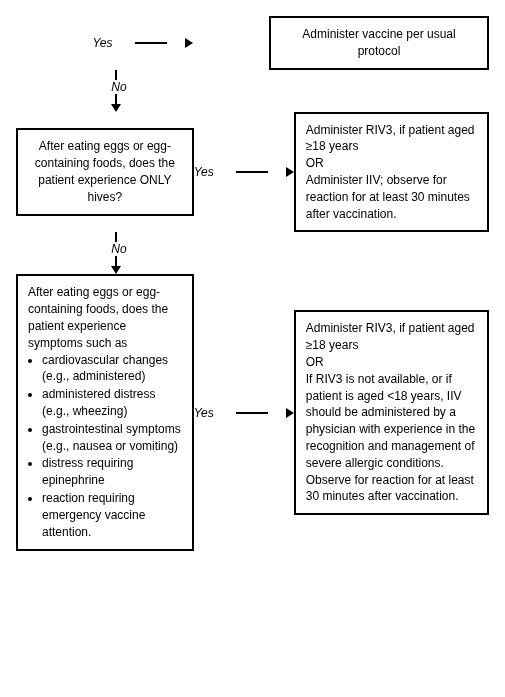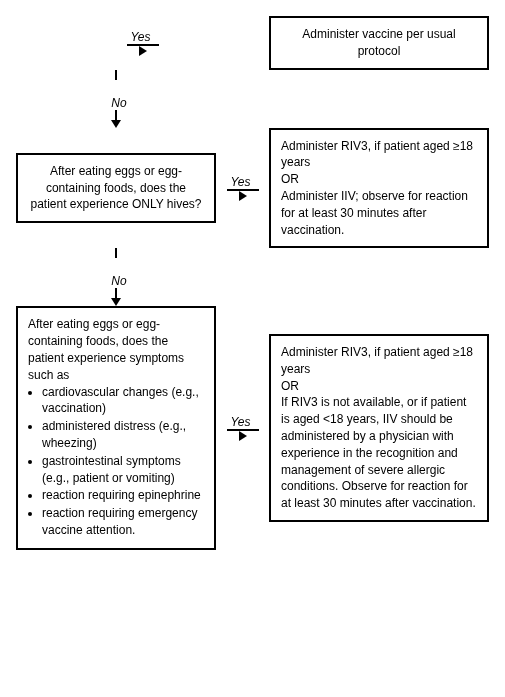--- a/index.html
+++ b/index.html
@@ -78,26 +78,26 @@
     }
     .label-yes {
       font-size: 12px;
       margin-right: 4px;
       font-style: italic;
     }
     .label-no {
       font-size: 12px;
       margin-left: 6px;
       font-style: italic;
-      margin-top: 16px;
     }
     .yes-arrow-row {
       display: flex;
-      flex-direction: column;
-      align-items: center;
+      flex-direction: row;
+      align-items: center;
+      gap: 18px;
     }
     .no-label-row {
       display: flex;
       flex-direction: row;
       align-items: center;
       margin-left: 0;
     }
     ul {
       text-align: left;
       padding-left: 14px;
@@ -178,24 +178,24 @@
       </div>
     </div>
     <div style="flex:1;"></div>
     <div style="width:220px;"></div>
   </div>
 
   <div class="row" style="align-items:center;">
     <div class="box box-left box-left-tall">
       <span>After eating eggs or egg-containing foods, does the patient experience symptoms such as</span>
       <ul>
-        <li>cardiovascular changes (e.g., vaccination)</li>
+        <li>cardiovascular changes (e.g., administered)</li>
         <li>administered distress (e.g., wheezing)</li>
-        <li>gastrointestinal symptoms (e.g., patient or vomiting)</li>
-        <li>reaction requiring epinephrine</li>
+        <li>gastrointestinal symptoms (e.g., nausea or vomiting)</li>
+        <li>distress requiring epinephrine</li>
         <li>reaction requiring emergency vaccine attention.</li>
       </ul>
     </div>
     <div class="arrow-area">
       <div class="yes-arrow-row">
         <span class="label-yes">Yes</span>
         <div class="arrow-line-h"></div>
         <div class="arrow-head-right"></div>
       </div>
     </div>

